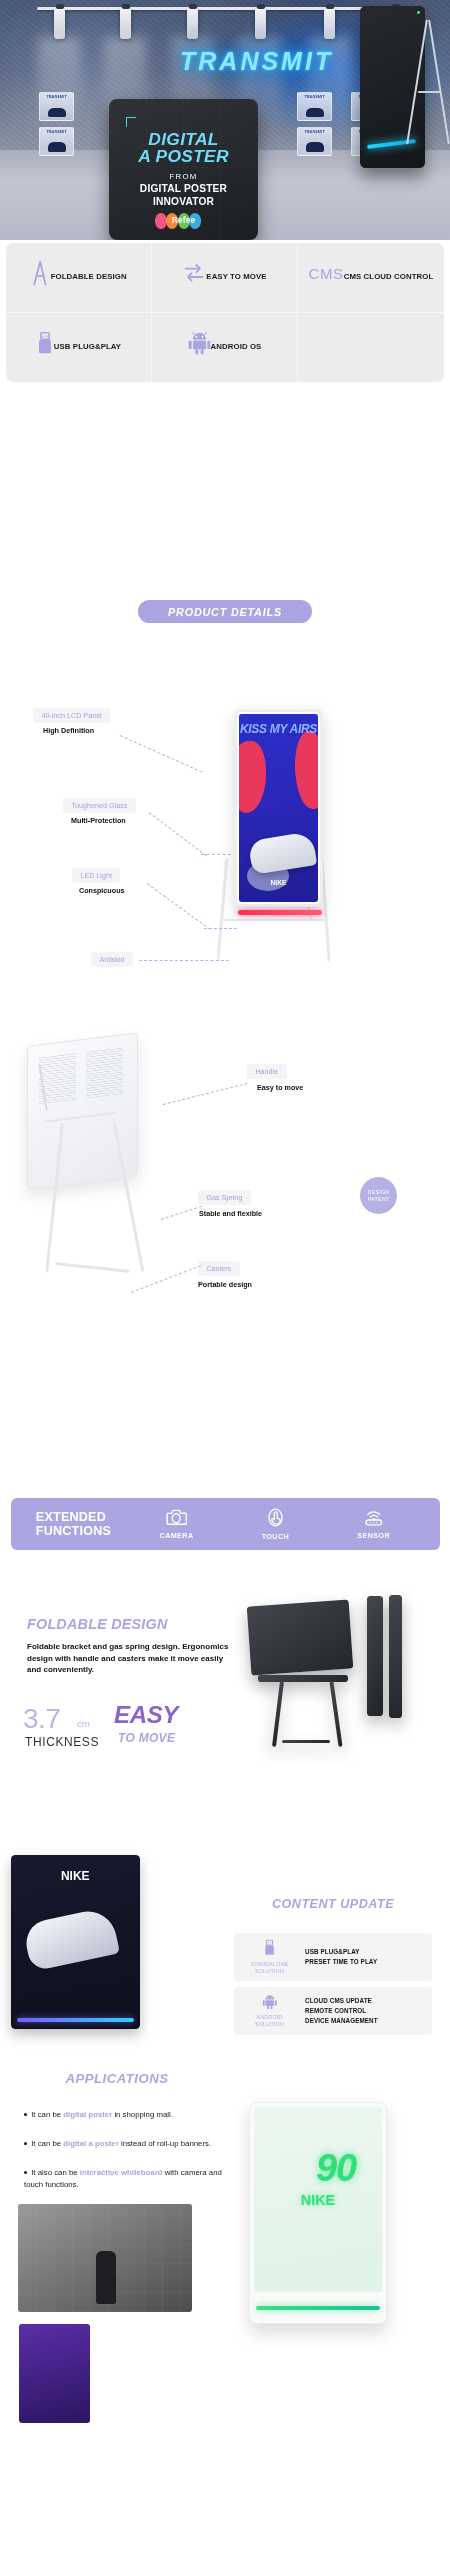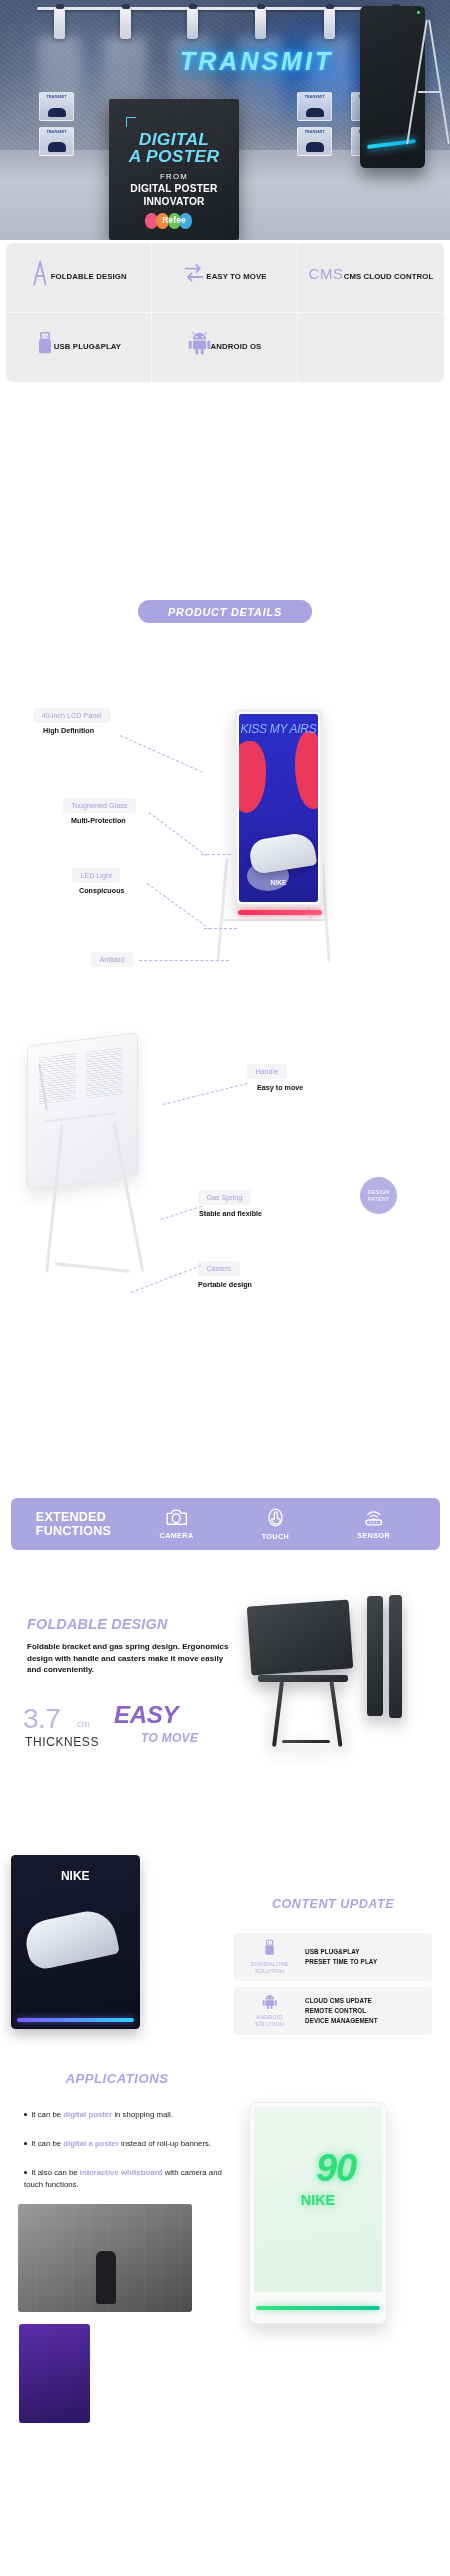--- a/index.html
+++ b/index.html
@@ -48,23 +48,23 @@
     position:absolute; width:35px; height:29px; border-radius:1.8px;
     background:linear-gradient(180deg, rgba(235,240,250,.85), rgba(205,214,232,.7));
     border:0.6px solid rgba(255,255,255,.5);
   }
   .shoe-plate span { position:absolute; top:1.8px; left:0; right:0; text-align:center;
     font-size:3.6px; font-weight:700; font-style:italic; color:#1f3c88; letter-spacing:0.2px; }
   .shoe-plate em { position:absolute; bottom:3px; left:50%; transform:translateX(-50%);
      width:18px; height:9.6px; background:#1a2550; border-radius:5.4px 5.4px 1.8px 1.8px; }
 
   .hero-panel {
-    position:absolute; left:109px; top:99px; width:130px; height:141px;
+    position:absolute; left:109px; top:99px; width:149px; height:141px;
     background:linear-gradient(160deg,#2f3337 0%, #25282c 55%, #1c1f22 100%);
-    border-radius:2px; box-shadow:0 8.4px 18px rgba(0,0,0,.45); overflow:hidden;
+    border-radius:8px; box-shadow:0 8.4px 18px rgba(0,0,0,.45); overflow:hidden;
   }
   .hero-panel .grid-overlay {
     position:absolute; inset:0; opacity:.22;
     background:
       repeating-linear-gradient(90deg, rgba(255,255,255,.09) 0 0.6px, transparent 0.6px 37px),
       repeating-linear-gradient(0deg, rgba(255,255,255,.09) 0 0.6px, transparent 0.6px 36px);
   }
   .corner-mark { position:absolute; left:17px; top:18px; width:10.2px; height:10.2px;
     border-left:1.8px solid #45d3f2; border-top:1.8px solid #45d3f2; }
   .hero-title1 { position:absolute; left:0; right:0; top:30px; text-align:center;
@@ -120,21 +120,21 @@
     font-size:7.2px; color:#a5a1dd; white-space:nowrap; }
   .tag-sub { position:absolute; font-size:7.2px; font-weight:700; color:#111; white-space:nowrap; }
   .dash { position:absolute; border-top:0.6px dashed #b6b2e6; }
 
   .fd-screen { position:absolute; left:234px; top:30px; width:89px; height:198px;
     background:#fff; border:3px solid #eceef2; border-radius:6px; box-shadow:0 6px 15.6px rgba(0,0,0,.14); overflow:hidden; }
   .fd-art { position:absolute; inset:2.4px; border-radius:2.4px; overflow:hidden;
     background:linear-gradient(175deg,#2a2fc8 0%, #2b27b9 48%, #1f1e96 100%); }
   .fd-art .blob { position:absolute; border-radius:50%; }
   .fd-art .kiss { position:absolute; left:0; right:0; top:9.6px; text-align:center;
-    font-size:12px; font-weight:400; font-style:italic; color:#8fb7ff; line-height:.92; letter-spacing:-0.3px; }
+    font-size:12px; font-weight:700; font-style:italic; color:#8fb7ff; line-height:.92; letter-spacing:-0.3px; }
   .fd-shoe { position:absolute; left:10.8px; bottom:32px; width:65px; height:34px;
     background:linear-gradient(170deg,#f3f5f9,#c9cfdb); border-radius:17px 20.4px 4.8px 13.2px; transform:rotate(-9deg);
     box-shadow:0 3px 7.2px rgba(0,0,0,.25); }
   .fd-swoosh { position:absolute; left:0; right:0; bottom:15.6px; text-align:center; color:#fff; font-size:6.6px; font-weight:700; }
   .fd-led { position:absolute; left:238px; top:231px; width:84px; height:5.4px; border-radius:3px;
     background:linear-gradient(90deg,#ff2d55,#ff5b7a); box-shadow:0 0 6px rgba(255,45,85,.6); }
   .fd-stand { position:absolute; background:#e7e9ee; border-radius:1.8px; }
 
   
   .detail2 { position:absolute; left:0; top:1015px; width:450px; height:354px; }
@@ -161,21 +161,21 @@
   .ext-item .elbl { color:#fff; font-size:7.2px; font-weight:700; letter-spacing:0.4px; }
 
   
   .fold { position:absolute; left:0; top:1585px; width:450px; height:258px; }
   .fold-h { position:absolute; left:27px; top:31px; font-size:14.4px; font-weight:700; font-style:italic; color:#aaa5e3; letter-spacing:0.2px; }
   .fold-p { position:absolute; left:27px; top:56px; width:210px; font-size:8px; font-weight:700; color:#111; line-height:1.45; }
   .thick-num { position:absolute; left:23px; top:118px; font-size:28px; color:#b9b5e7; font-weight:400; letter-spacing:-0.6px; }
   .thick-cm { position:absolute; left:77px; top:133px; font-size:9.6px; color:#b9b5e7; }
   .thick-lbl { position:absolute; left:25px; top:150px; font-size:12px; color:#333; letter-spacing:0.6px; }
   .easy-big { position:absolute; left:114px; top:116px; font-size:24px; font-weight:700; font-style:italic; color:#8b63c9; letter-spacing:-0.3px; }
-  .easy-small { position:absolute; left:118px; top:146px; font-size:12px; font-weight:700; font-style:italic; color:#aaa5e3; letter-spacing:0.3px;margin-left:23px; }
+  .easy-small { position:absolute; left:118px; top:146px; font-size:12px; font-weight:700; font-style:italic; color:#aaa5e3; letter-spacing:0.3px; }
   .fold-img { position:absolute; background:linear-gradient(150deg,#43464b,#23262a); border-radius:3.6px; box-shadow:0 7.2px 14.4px rgba(0,0,0,.3); }
 
   
   .cu { position:absolute; left:0; top:1843px; width:450px; height:198px; }
   .cu-h { position:absolute; left:234px; top:54px; width:198px; text-align:center;
      font-size:12.6px; font-weight:700; font-style:italic; color:#aaa5e3; letter-spacing:0.5px; }
   .cu-card { position:absolute; left:234px; width:198px; height:48px; background:#f4f4f5; border-radius:3.6px; display:flex; align-items:center; }
   .cu-left { width:71px; display:flex; flex-direction:column; align-items:center; gap:3px; }
   .cu-left .cl { font-size:5.4px; color:#b3afe2; text-align:center; line-height:1.3; letter-spacing:0.2px; }
   .cu-right { flex:1; font-size:6.3px; font-weight:700; color:#111; line-height:1.6; letter-spacing:0.1px; }

